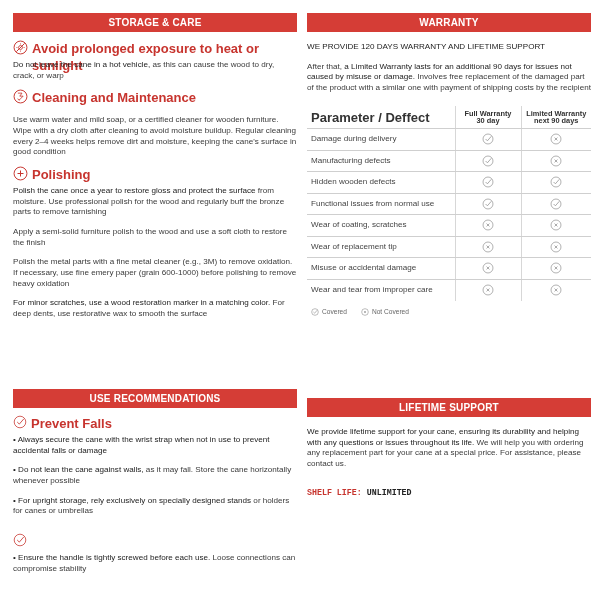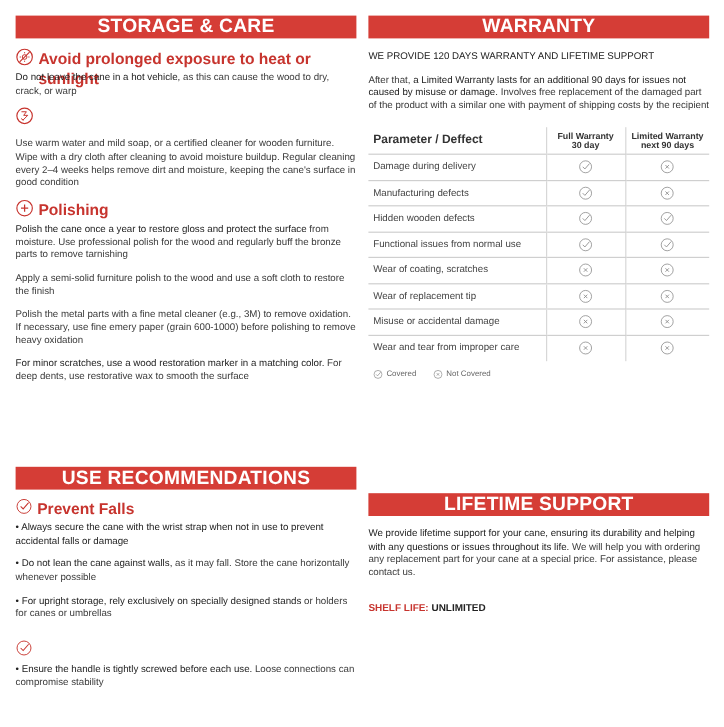--- a/index.html
+++ b/index.html
@@ -1,41 +1,41 @@
 <!DOCTYPE html>
 <html><head>
 <meta charset="utf-8">
 <style>
   * { box-sizing: border-box; margin: 0; padding: 0; }
   html, body { width: 603px; height: 606px; background: #ffffff; overflow: hidden; }
   body { font-family: "Liberation Sans", "DejaVu Sans", sans-serif; color: #3a3a3a; font-size: 8.1px; line-height: 1.32; position: relative; }
   .col { position: absolute; }
   .left { left: 13px; width: 284px; }
   .right { left: 307px; width: 284px; }
-  .banner { background: #d53d36; color: #fff; font-weight: bold; text-align: center; height: 19px; line-height: 19px; font-size: 16px; letter-spacing: 0.2px; }
+  .banner { background: #d53d36; color: #fff; font-weight: bold; text-align: center; height: 19px; line-height: 19px; font-size: 10px; letter-spacing: 0.2px; }
   .sec-title { color: #c7342e; font-weight: bold; font-size: 13px; display: flex; align-items: flex-start; gap: 4px; height: 17px; }
   .sec-title .ic { width: 15px; height: 15px; flex: 0 0 15px; display: inline-block; }
   .sec-title.small .ic { width: 14px; height: 14px; flex: 0 0 14px; }
   p { margin: 0; }
   b { color: #222; font-weight: normal; }
   .warn { color: #c7342e; font-weight: bold; }
   .gap { height: 9px; }
   table.wt { width: 100%; border-collapse: collapse; font-size: 8.1px; }
   table.wt th { font-weight: bold; color: #333; text-align: center; font-size: 7.4px; line-height: 1.05; padding: 4px 0 3px 0; border-bottom: 1px solid #cfcfcf; }
-  table.wt th.p { text-align: left; font-size: 10px; padding-left: 4px; }
+  table.wt th.p { text-align: left; font-size: 13px; padding-left: 4px; }
   table.wt td { height: 21.5px; border-bottom: 1px solid #cfcfcf; text-align: center; color: #444; }
   table.wt td.p { text-align: left; padding-left: 4px; }
   table.wt td.c1, table.wt th.c1 { border-left: 1px solid #d7d7d7; border-right: 1px solid #d7d7d7; width: 66px; }
   table.wt td.c2, table.wt th.c2 { width: 70px; }
   table.wt tr:last-child td { border-bottom: none; }
   .ico { display: inline-block; width: 12px; height: 12px; vertical-align: middle; }
   .legend { display: flex; gap: 14px; font-size: 6.6px; color: #666; margin-top: 7px; padding-left: 4px; align-items: center; }
   .legend span { display: inline-flex; align-items: center; gap: 3px; }
   .legend .ico { width: 8px; height: 8px; }
-  .shelf { font-weight: bold; font-size: 8.3px; }
+  .shelf { font-weight: bold; font-size: 8.3px; font-family: Liberation Mono, monospace; }
   .shelf .k { color: #c7342e; }
   .shelf .v { color: #222; }
 </style>
 </head>
 <body>
 
 <div class="col left" style="top:13px;">
   <div class="banner">STORAGE &amp; CARE</div>
 
   <div style="height:8px"></div>
@@ -55,20 +55,21 @@
   </div>
   <p style="margin-top:3px"><b>Do not leave the cane in a hot vehicle,</b><span> as this can cause the wood to dry, crack, or warp</span></p>
 
   <div style="height:8px"></div>
   <div class="sec-title">
     <svg class="ic" viewBox="0 0 20 20">
         <circle cx="10" cy="10" r="8.6" fill="none" stroke="#c7342e" stroke-width="1.3"></circle>
         <path d="M6.5 5.5 H12 L9 9.5 H13.5 L8 15" fill="none" stroke="#c7342e" stroke-width="1.1"></path>
         <line x1="6" y1="13" x2="9" y2="15" stroke="#c7342e" stroke-width="1"></line>
       </svg>
+    <span>Cleaning and Maintenance</span>
   </div>
   <div class="gap"></div>
   <p>Use warm water and mild soap, or a certified cleaner for wooden furniture. Wipe with a dry cloth after cleaning to avoid moisture buildup. Regular cleaning every 2–4 weeks helps remove dirt and moisture, keeping the cane's surface in good condition</p>
 
   <div style="height:8px"></div>
   <div class="sec-title">
     <svg class="ic" viewBox="0 0 20 20">
         <circle cx="10" cy="10" r="8.6" fill="none" stroke="#c7342e" stroke-width="1.3"></circle>
         <line x1="10" y1="6" x2="10" y2="14" stroke="#c7342e" stroke-width="1.4"></line>
         <line x1="6" y1="10" x2="14" y2="10" stroke="#c7342e" stroke-width="1.4"></line>
@@ -233,21 +234,21 @@
     <span>
       <svg class="ico" viewBox="0 0 20 20">
           <circle cx="10" cy="10" r="8.3" fill="none" stroke="#888" stroke-width="1.4"></circle>
           <path d="M7.5 7.5 L12.5 12.5 M12.5 7.5 L7.5 12.5" stroke="#888" stroke-width="1.5"></path>
         </svg>
       <span>Not Covered</span>
     </span>
   </div>
 </div>
 
-<div class="col right" style="top:411px;">
+<div class="col right" style="top:398px;">
   <div class="banner">LIFETIME SUPPORT</div>
 
   <div style="height:10px"></div>
   <p><b>We provide lifetime support for your cane, ensuring its durability and helping with any questions or issues throughout its life.</b><span> We will help you with ordering any replacement part for your cane at a special price. For assistance, please contact us.</span></p>
   <div class="gap"></div>
   <div class="gap"></div>
   <p class="shelf"><span class="k">SHELF LIFE:</span><span class="v"> UNLIMITED</span></p>
 </div>
 
 </body></html>

